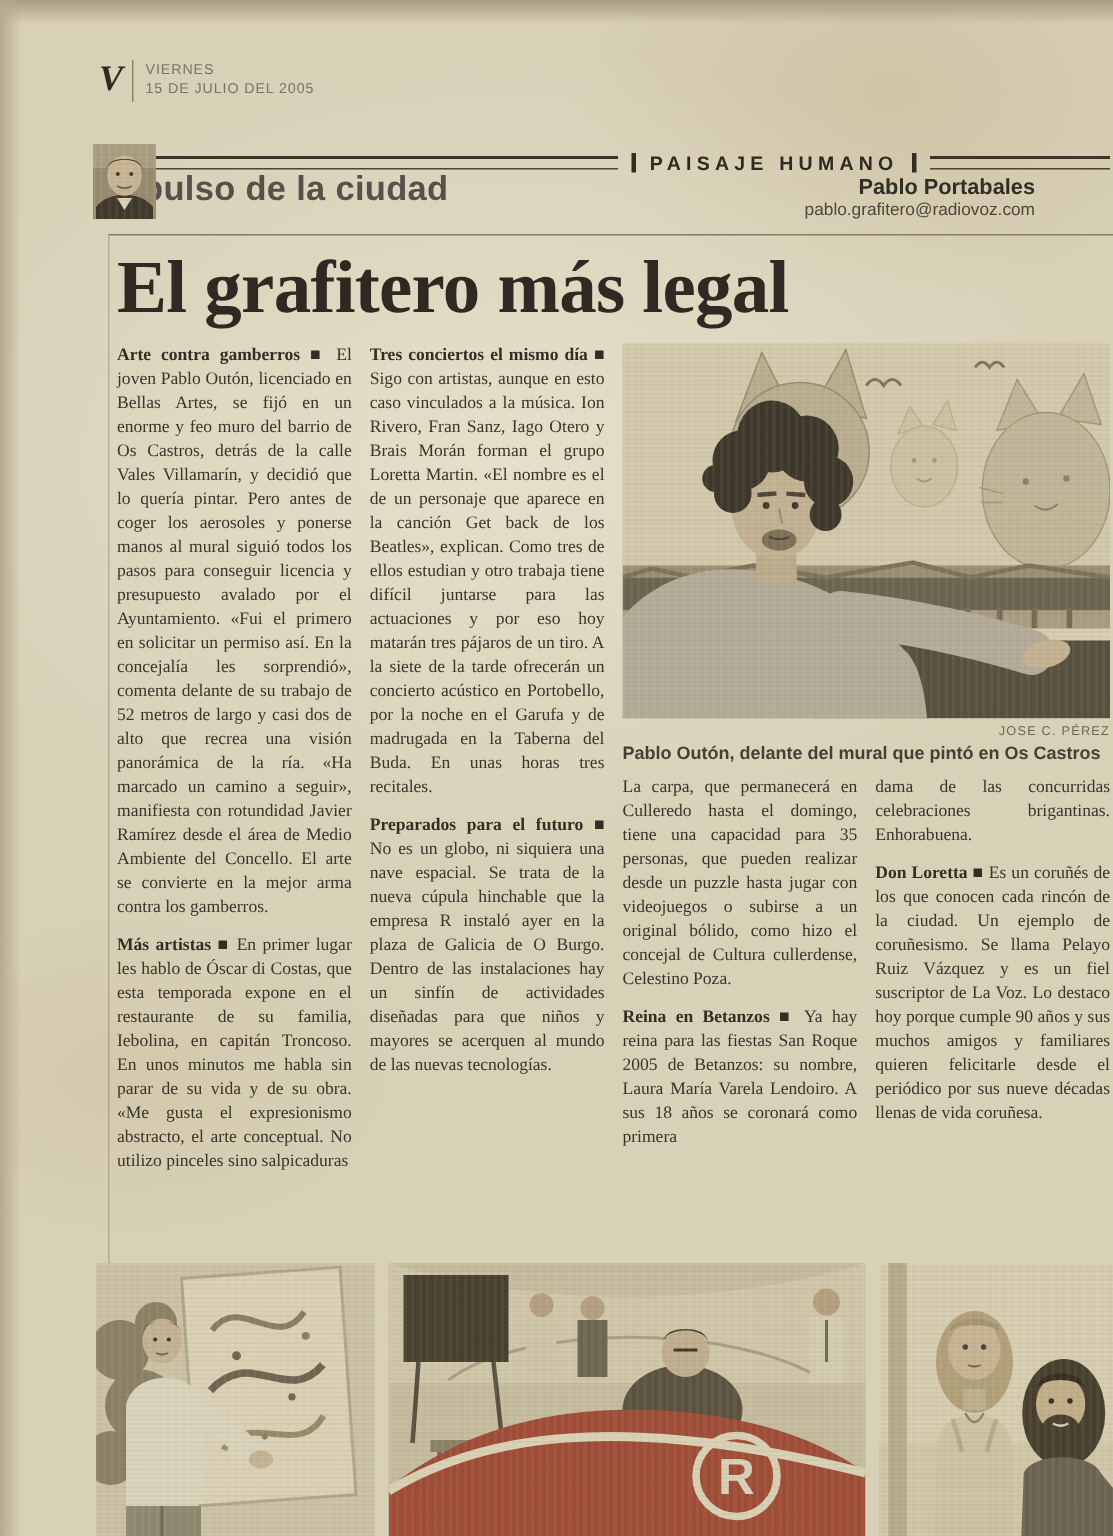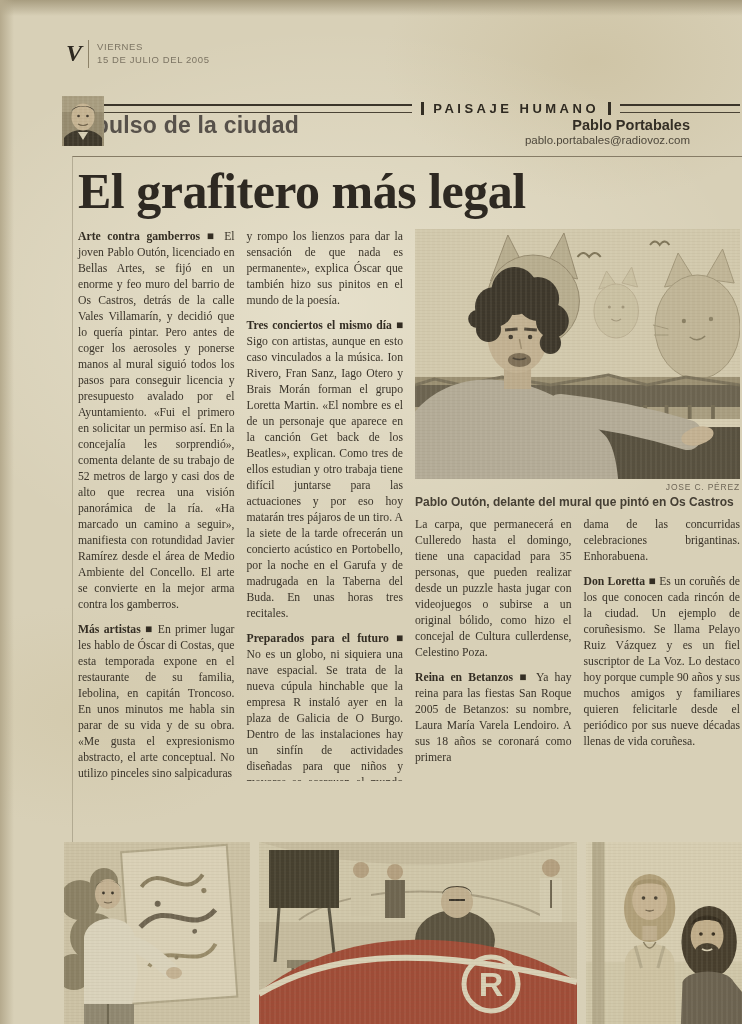--- a/index.html
+++ b/index.html
@@ -100,21 +100,21 @@
     <div class="kbr"></div>
     <div class="kicker-label">PAISAJE HUMANO</div>
     <div class="kbr"></div>
     <div class="kick-line short"></div>
   </div>
 
   <div class="section-row">
     <div class="section-title">El pulso de la ciudad</div>
     <div class="byline">
       <div class="name">Pablo Portabales</div>
-      <div class="mail">pablo.portabales@radiovoz.com</div>
+      <div class="mail">pablo.grafitero@radiovoz.com</div>
     </div>
     <div class="headshot photo">
       <svg viewBox="0 0 42 50" preserveAspectRatio="none">
         <rect x="0" y="0" width="42" height="50" fill="#968b6f"></rect>
         <rect x="0" y="0" width="42" height="16" fill="#a89d80"></rect>
         <path d="M2,50 L2,42 C10,31 32,31 40,42 L40,50 Z" fill="#3e382b"></path>
         <path d="M16,36 L21,44 L26,36 Z" fill="#d8d0b6"></path>
         <ellipse cx="21" cy="21" rx="11.5" ry="13.5" fill="#c6b493"></ellipse>
         <path d="M9,18 C9,8 33,8 33,18 C33,13 29,10 21,10 C13,10 9,13 9,18 Z" fill="#2f2a20"></path>
         <circle cx="16.5" cy="20" r="1.3" fill="#3a3328"></circle>
@@ -128,21 +128,20 @@
     <div class="headline">El grafitero más legal</div>
 
     <div class="cols">
 
       <div class="col">
         <p class="para"><b class="lead">Arte contra gamberros ■</b><span>El joven Pablo Outón, licenciado en Bellas Artes, se fijó en un enorme y feo muro del barrio de Os Castros, detrás de la calle Vales Villamarín, y decidió que lo quería pintar. Pero antes de coger los aerosoles y ponerse manos al mural siguió todos los pasos para conseguir licencia y presupuesto avalado por el Ayuntamiento. «Fui el primero en solicitar un permiso así. En la concejalía les sorprendió», comenta delante de su trabajo de 52 metros de largo y casi dos de alto que recrea una visión panorámica de la ría. «Ha marcado un camino a seguir», manifiesta con rotundidad Javier Ramírez desde el área de Medio Ambiente del Concello. El arte se convierte en la mejor arma contra los gamberros.</span></p>
         <p class="para"><b class="lead">Más artistas ■</b><span>En primer lugar les hablo de Óscar di Costas, que esta temporada expone en el restaurante de su familia, Iebolina, en capitán Troncoso. En unos minutos me habla sin parar de su vida y de su obra. «Me gusta el expresionismo abstracto, el arte conceptual. No utilizo pinceles sino salpicaduras</span></p>
       </div>
 
       <div class="col">
-        <p class="para"><span>y rompo los lienzos para dar la sensación de que nada es permanente», explica Óscar que también hizo sus pinitos en el mundo de la poesía.</span></p>
         <p class="para"><b class="lead">Tres conciertos el mismo día ■</b><span>Sigo con artistas, aunque en esto caso vinculados a la música. Ion Rivero, Fran Sanz, Iago Otero y Brais Morán forman el grupo Loretta Martin. «El nombre es el de un personaje que aparece en la canción Get back de los Beatles», explican. Como tres de ellos estudian y otro trabaja tiene difícil juntarse para las actuaciones y por eso hoy matarán tres pájaros de un tiro. A la siete de la tarde ofrecerán un concierto acústico en Portobello, por la noche en el Garufa y de madrugada en la Taberna del Buda. En unas horas tres recitales.</span></p>
         <p class="para"><b class="lead">Preparados para el futuro ■</b><span>No es un globo, ni siquiera una nave espacial. Se trata de la nueva cúpula hinchable que la empresa R instaló ayer en la plaza de Galicia de O Burgo. Dentro de las instalaciones hay un sinfín de actividades diseñadas para que niños y mayores se acerquen al mundo de las nuevas tecnologías.</span></p>
       </div>
 
       <div class="rz">
         <div class="photo main-photo">
           <svg viewBox="0 0 336 250" preserveAspectRatio="none">
             <rect x="0" y="0" width="336" height="250" fill="#ccc2a5"></rect>
             <rect x="0" y="0" width="336" height="150" fill="#d2c9ad"></rect>
 

